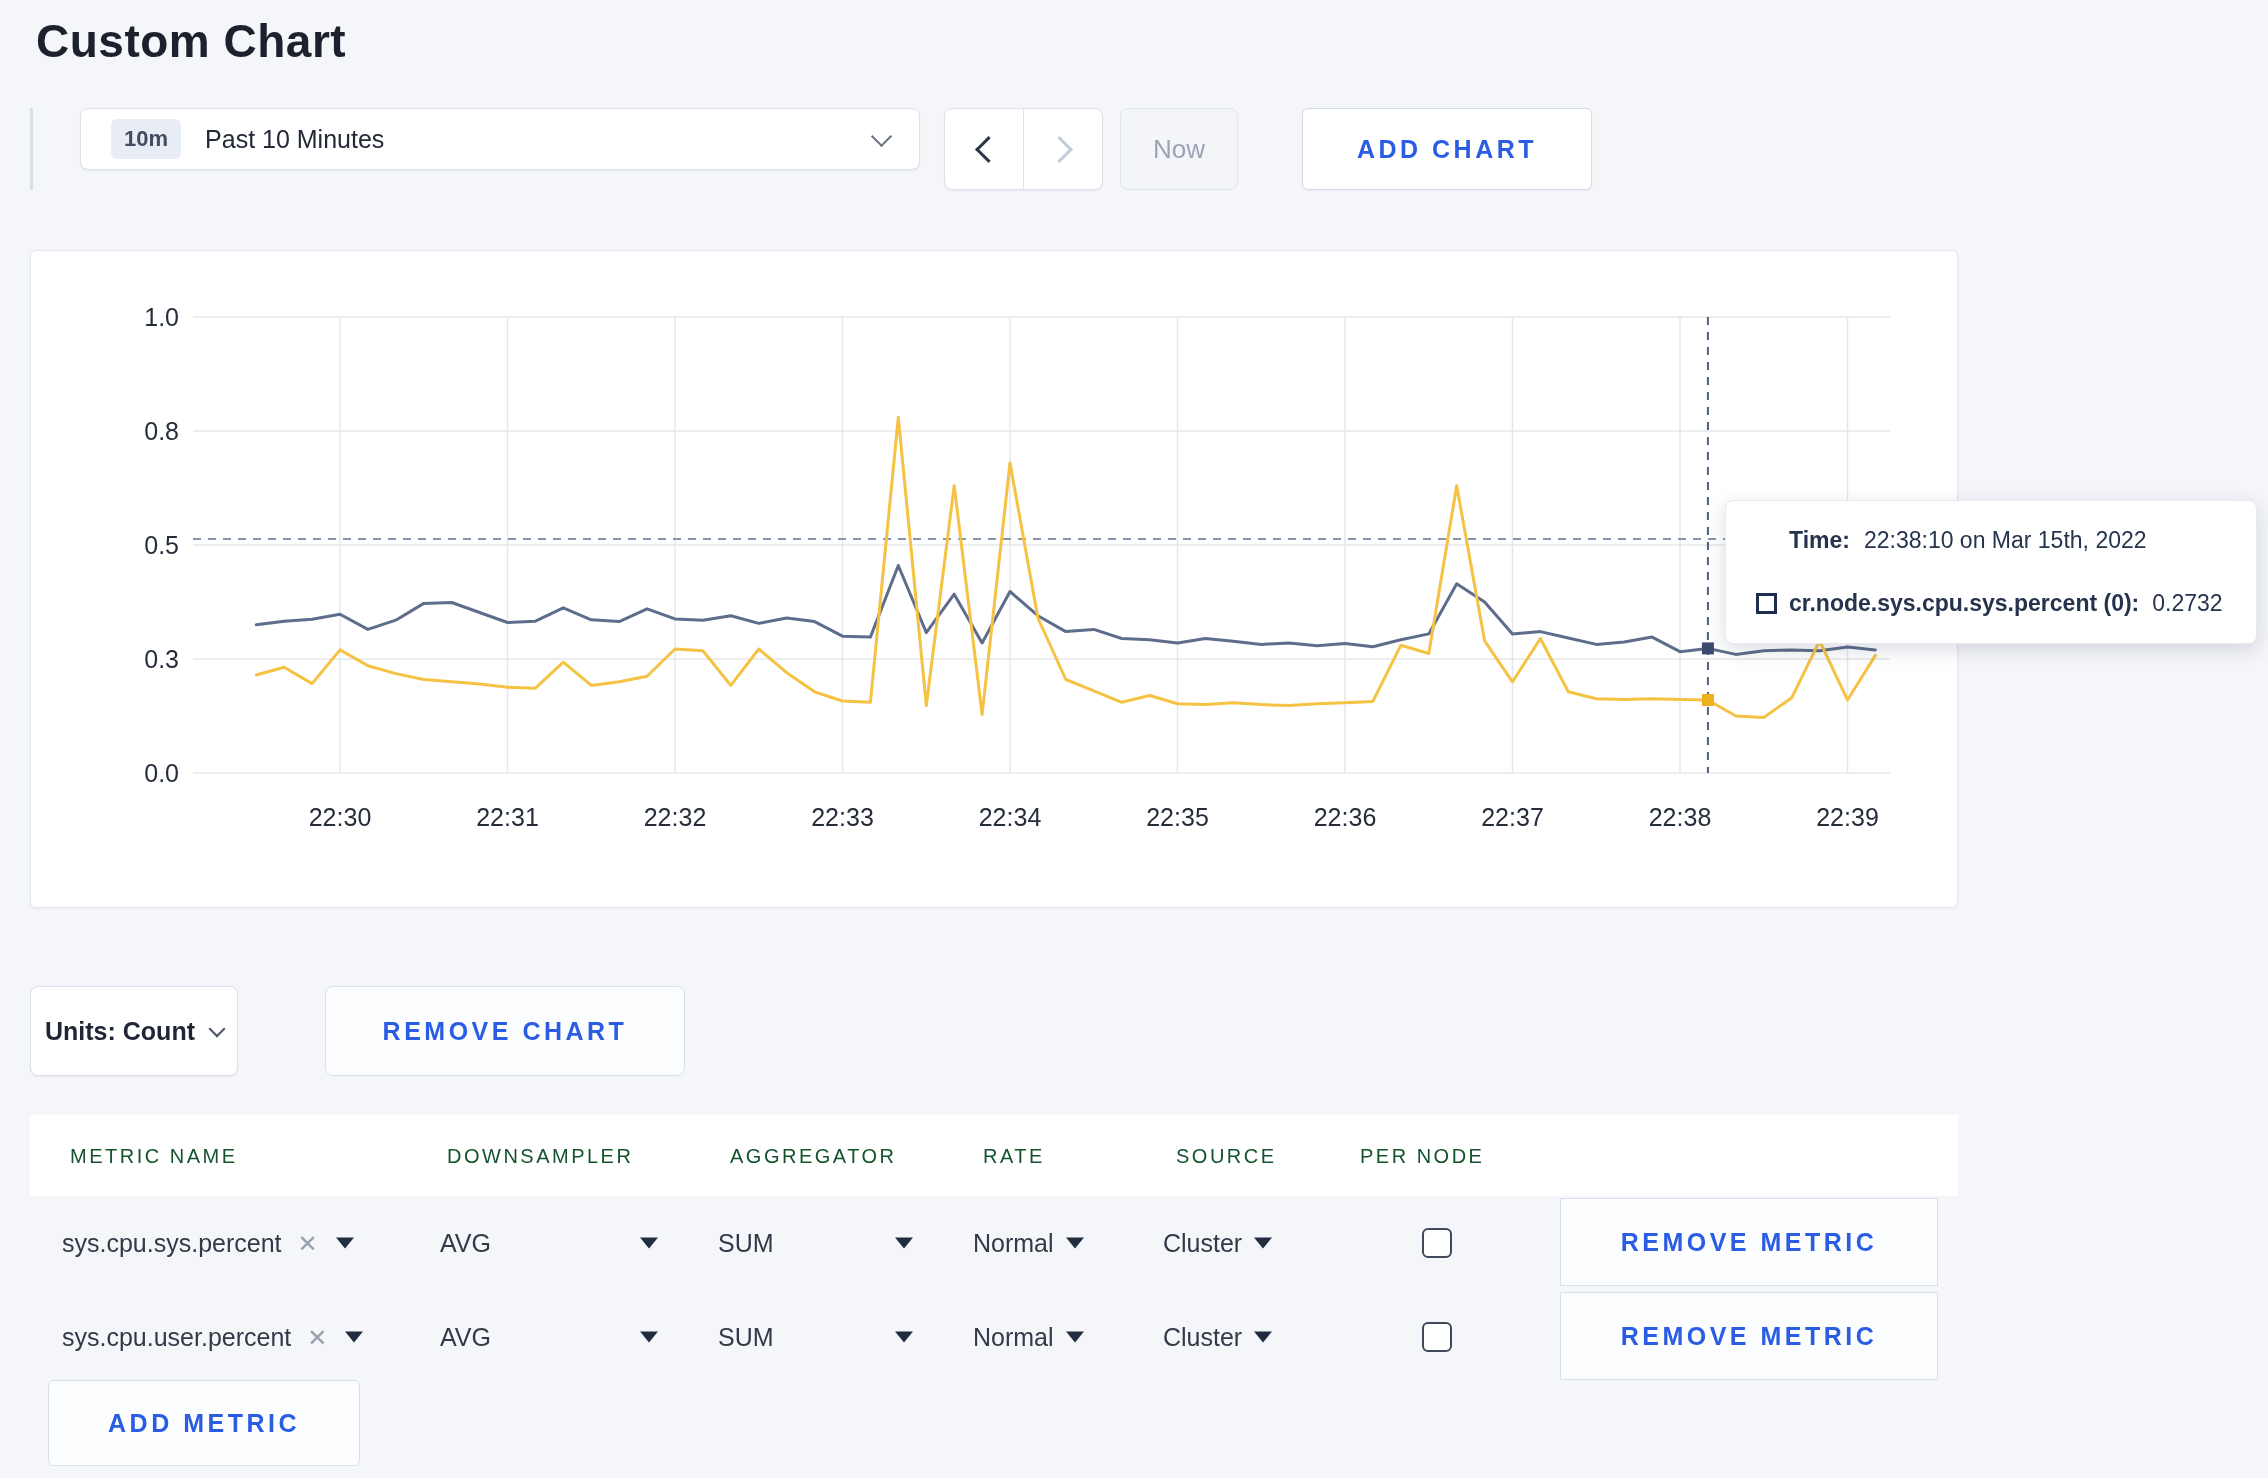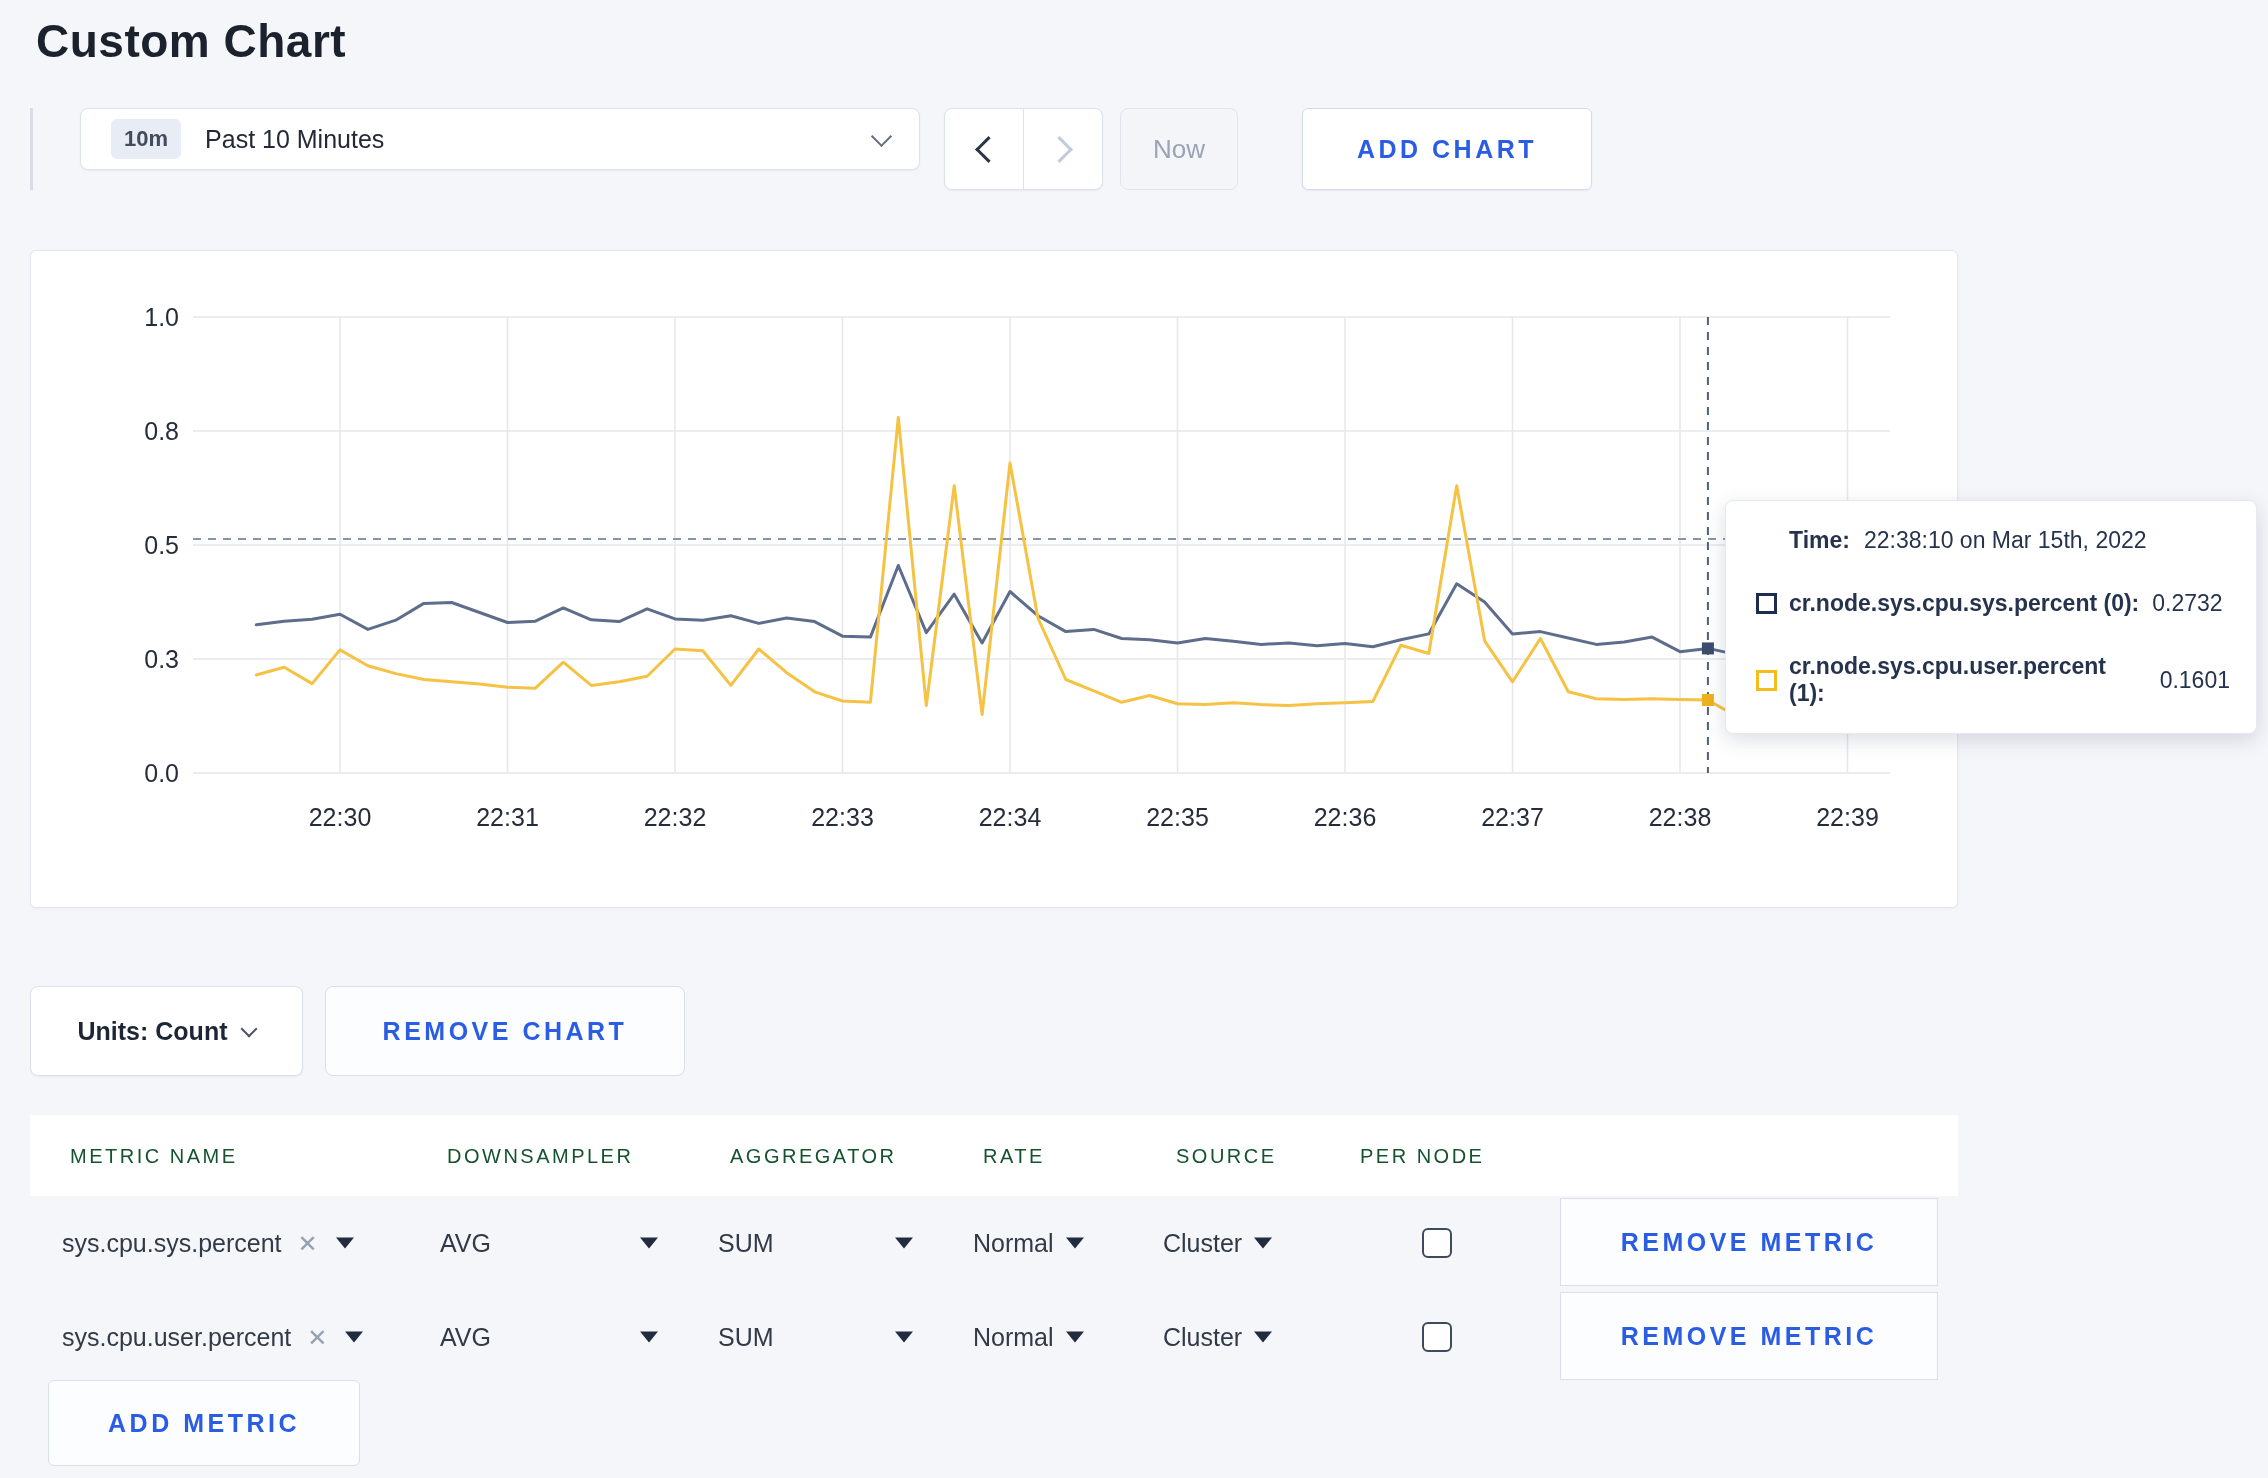--- a/index.html
+++ b/index.html
@@ -36,21 +36,21 @@
   .tooltip{position:absolute;left:1725px;top:500px;width:532px;box-sizing:border-box;background:#fff;border:1px solid #e6e9f0;border-radius:8px;box-shadow:0 6px 20px rgba(40,50,80,.16);padding:26px 26px 26px 30px;z-index:9;}
   .tt-time{margin-left:33px;font-size:23px;color:#26334d;}
   .tt-label{font-weight:700;margin-right:14px;}
   .tt-row{display:flex;align-items:center;margin-top:36px;font-size:23px;color:#26334d;}
   .sq{width:15px;height:15px;border:3px solid #26334d;margin-right:12px;flex:none;background:#fff;}
   .tt-name{font-weight:700;}
   .tt-val{font-weight:400;}
   .tt-val2{font-weight:400;margin-left:13px;}
 
   
-  .units-btn{position:absolute;left:30px;top:986px;width:273px;height:90px;background:#fff;border:1px solid #dbe0ea;border-radius:8px;box-sizing:border-box;display:flex;align-items:center;justify-content:center;gap:16px;cursor:pointer;box-shadow:0 1px 2px rgba(16,24,40,.05);}
+  .units-btn{position:absolute;left:30px;top:986px;width:208px;height:90px;background:#fff;border:1px solid #dbe0ea;border-radius:8px;box-sizing:border-box;display:flex;align-items:center;justify-content:center;gap:16px;cursor:pointer;box-shadow:0 1px 2px rgba(16,24,40,.05);}
   .units-label{font-size:25px;font-weight:700;color:#1e2636;}
   .chev-sm{width:10px;height:10px;border-right:2.5px solid #4a5568;border-bottom:2.5px solid #4a5568;transform:rotate(45deg);margin-top:-5px;}
   .remove-chart-btn{position:absolute;left:325px;top:986px;width:360px;height:90px;background:#fcfdfe;border:1px solid #d9dfe9;border-radius:8px;box-sizing:border-box;display:flex;align-items:center;justify-content:center;font-size:25px;font-weight:600;letter-spacing:3.5px;color:#2b5de4;cursor:pointer;}
 
   
   .table-head{position:absolute;left:30px;top:1115px;width:1928px;height:81px;background:#fff;}
   .th{position:absolute;top:50%;transform:translateY(-50%);font-size:20px;font-weight:500;letter-spacing:2.5px;color:#14532d;white-space:nowrap;}
   .metric-row{position:absolute;left:30px;width:1928px;height:94px;}
   .cell{position:absolute;top:50%;transform:translateY(-50%);display:flex;align-items:center;font-size:25px;color:#323a47;white-space:nowrap;}
   .tri{width:0;height:0;border-left:9px solid transparent;border-right:9px solid transparent;border-top:11px solid #222c3f;display:inline-block;}
@@ -128,25 +128,20 @@
 
   <div class="tooltip">
     <div class="tt-time">
       <span class="tt-label">Time:</span><span class="tt-val">22:38:10 on Mar 15th, 2022</span>
     </div>
     <div class="tt-row">
       <span class="sq" style="border-color: rgb(30, 44, 78);"></span>
       <span class="tt-name">cr.node.sys.cpu.sys.percent (0):</span>
       <span class="tt-val2">0.2732</span>
     </div>
-    <div class="tt-row">
-      <span class="sq" style="border-color: rgb(245, 189, 28);"></span>
-      <span class="tt-name">cr.node.sys.cpu.user.percent (1):</span>
-      <span class="tt-val2">0.1601</span>
-    </div>
   </div>
 
   <div class="units-btn">
     <span class="units-label">Units: Count</span>
     <span class="chev-sm"></span>
   </div>
   <div class="remove-chart-btn">REMOVE CHART</div>
 
   <div class="table-head">
     <span class="th" style="left:40px">METRIC NAME</span>

